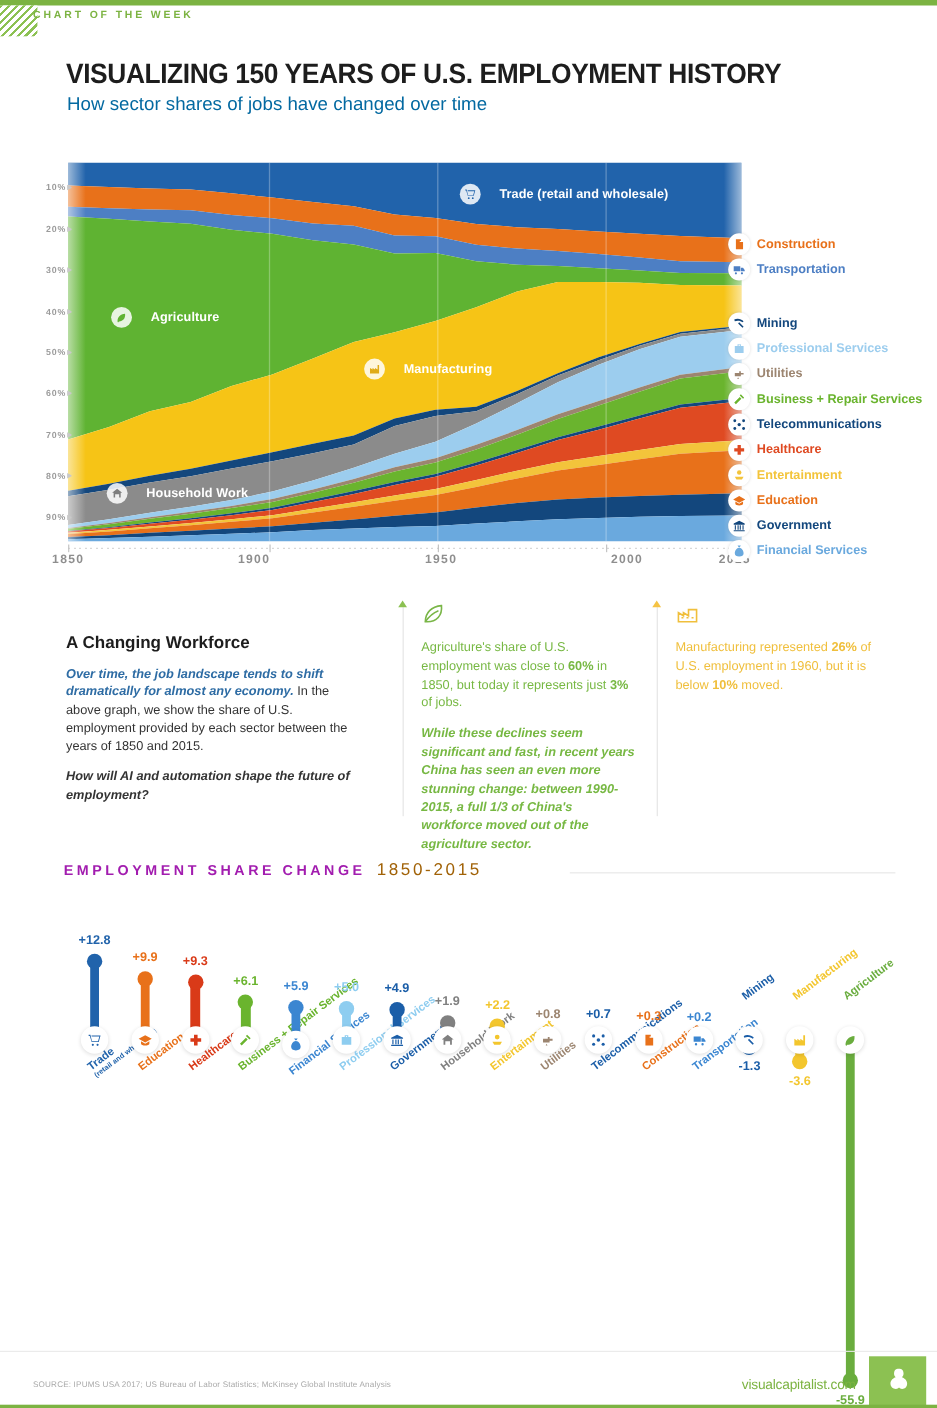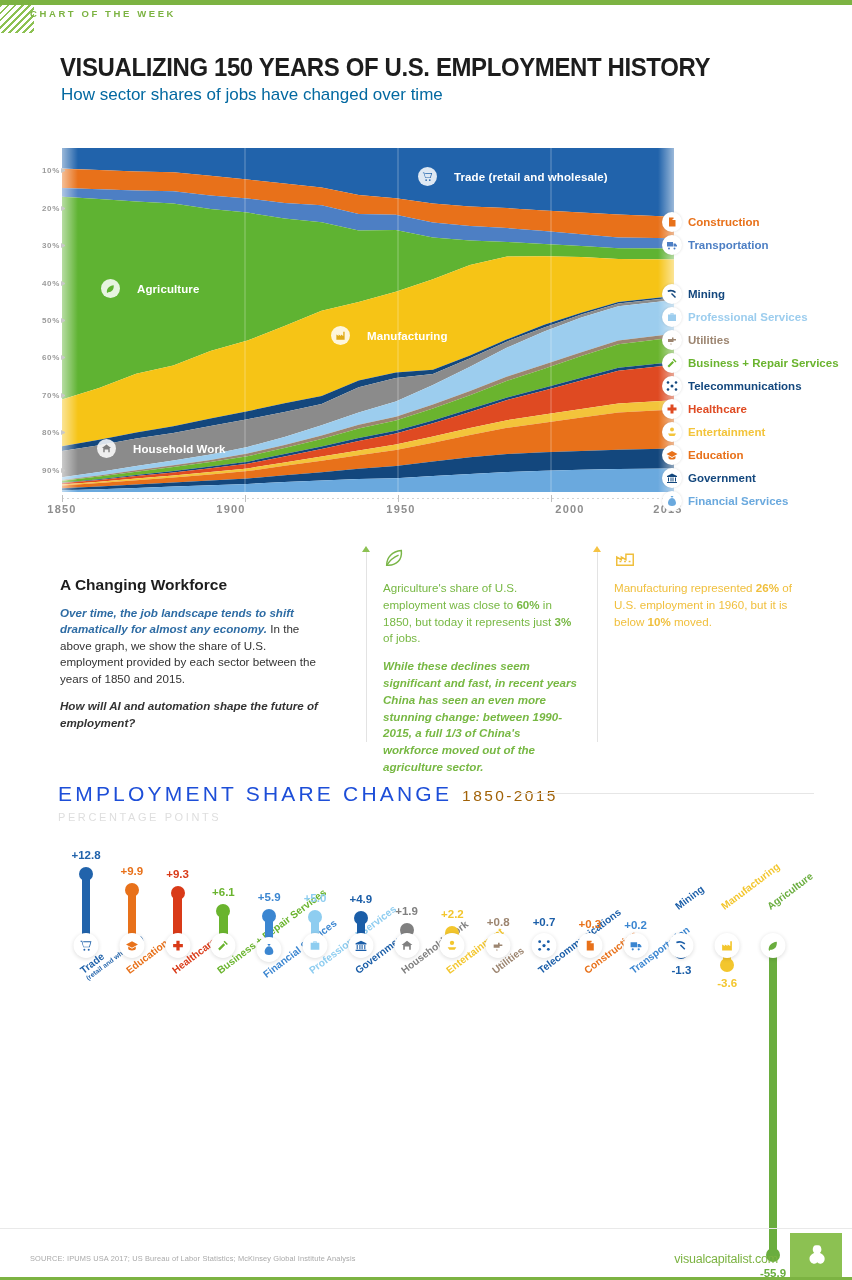--- a/index.html
+++ b/index.html
@@ -89,21 +89,21 @@
   .divider { position: absolute; width: 1px; background: #e3e3e3; }
   .arrowhead { position: absolute; width: 0; height: 0;
     border-left: 4px solid transparent; border-right: 4px solid transparent; }
   .col-green p { color: #77b843; font-size: 11.6px; line-height: 1.45; }
   .col-green .it { font-style: italic; font-weight: 700; }
   .col-yellow p { color: #f0bf3c; font-size: 11.6px; line-height: 1.45; }
   .colicon { font-size: 21px; line-height: 1; margin-bottom: 9px; display: block; }
 
   
   .sec2 { position: absolute; left: 58px; top: 782px; }
-  .sec2-t1 { font-size: 21px; font-weight: 400; letter-spacing: 3.2px; color: #1d4ed8; display: inline; }
+  .sec2-t1 { font-size: 13px; font-weight: 700; letter-spacing: 3.2px; color: #a21caf; display: inline; }
   .sec2-years { font-size: 15.5px; font-weight: 400; letter-spacing: 2.4px; color: #a16207; display: inline; margin-left: 10px; }
   .sec2-t2 { font-size: 11px; letter-spacing: 2.6px; color: #dedede; margin-top: 5px; }
   .sec2-rule { position: absolute; left: 518px; top: 793px; width: 296px; height: 1px; background: #e6e6e6; }
 
   
   .lolli { position: absolute; left: 0; top: 840px; width: 852px; height: 400px; }
   .bar-group { position: absolute; }
   .bar-val { position: absolute; font-size: 11.5px; font-weight: 700; white-space: nowrap;
     transform: translateX(-50%); }
   .stem { position: absolute; border-radius: 6px; }
@@ -392,21 +392,20 @@
     </span>
     <p>
       <span>Manufacturing represented </span><b>26%</b><span> of U.S. employment in 1960, but it is below </span><b>10%</b><span> moved.</span>
     </p>
   </div>
 
   <div class="sec2">
     <div>
       <span class="sec2-t1">EMPLOYMENT SHARE CHANGE</span><span class="sec2-years">1850-2015</span>
     </div>
-    <div class="sec2-t2">PERCENTAGE POINTS</div>
   </div>
   <div class="sec2-rule"></div>
 
   <div class="lolli" id="lolli-root">
       <div class="bar-group" style="left: 0px; top: 0px; width: 852px; height: 400px;">
         <div class="stem" style="background: rgb(33, 99, 171); width: 8.5px; left: 81.75px; top: 33.96px; height: 71.04px;"></div>
         <div class="knob" style="background: rgb(33, 99, 171); width: 14px; height: 14px; left: 79px; top: 26.96px;"></div>
         <div class="bar-val" style="color: rgb(33, 99, 171); left: 86px; top: 8.96px;">+12.8</div>
         <div class="icon-circle" style="left: 86px; top: 93px;">
           <svg width="13" height="13" viewBox="0 0 24 24" fill="#2163ab">

